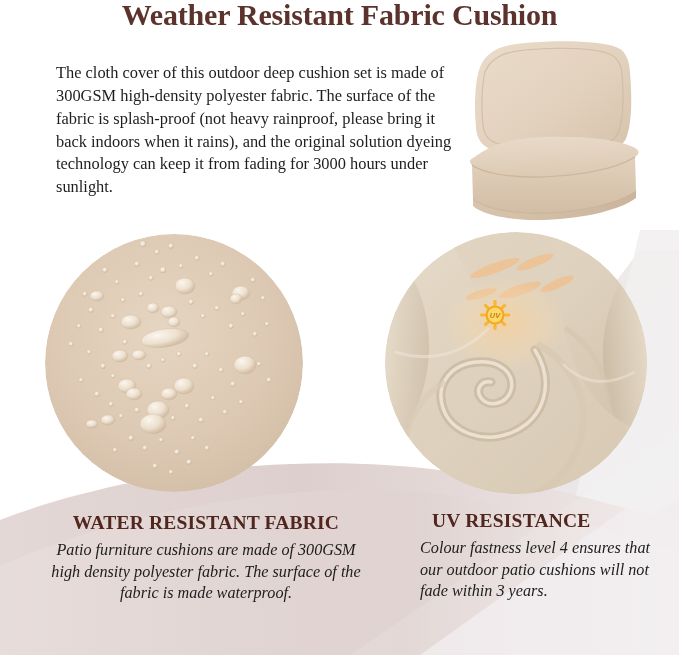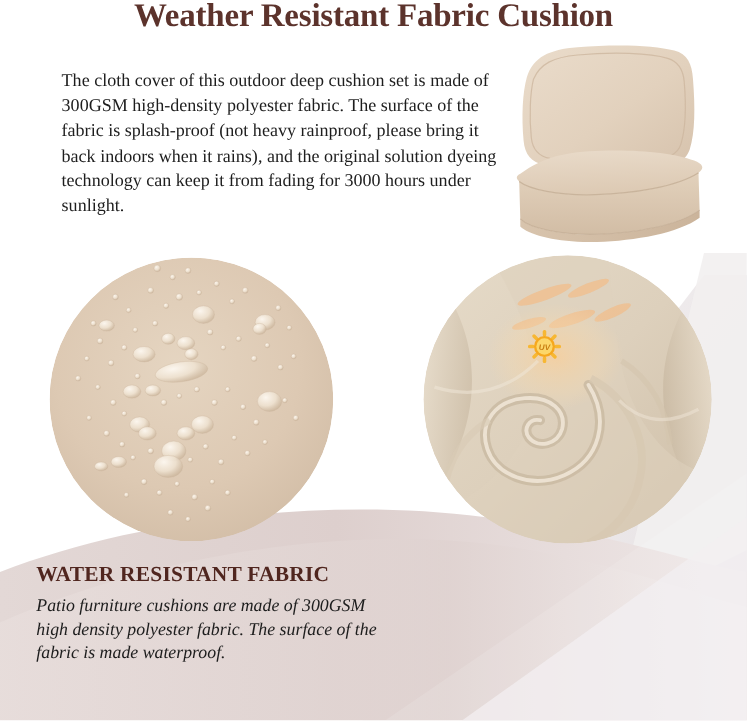--- a/index.html
+++ b/index.html
@@ -82,21 +82,21 @@
     height: 262px;
     font-style: italic;
   }
   .circle-img svg { display:block; width: 100%; height: 100%; }
 
   
   .feature {
     position: absolute;
     font-family: "Liberation Serif", "DejaVu Serif", serif;
   }
-  .feature-water { left: 33px; top: 512px; width: 320px; }
+  .feature-water { left: 46px; top: 512px; width: 320px; text-align: center; }
   .feature-uv    { left: 420px; top: 510px; width: 250px; }
 
   .feature-heading {
     font-size: 19.5px;
     font-weight: bold;
     color: #50261f;
     letter-spacing: 0.2px;
     margin: 0 0 6px 0;
     white-space: nowrap;
   }
@@ -380,14 +380,18 @@
         <text x="0" y="3" text-anchor="middle" font-family="Liberation Sans, sans-serif" font-size="7.4" font-weight="bold" fill="#c87f12">UV</text>
       </g>
     </svg>
   </div>
 
   <div class="feature feature-water">
     <div class="feature-heading">WATER RESISTANT FABRIC</div>
     <p class="feature-body">Patio furniture cushions are made of 300GSM high density polyester fabric. The surface of the fabric is made waterproof.</p>
   </div>
 
+  <div class="feature feature-uv">
+    <div class="feature-heading">UV RESISTANCE</div>
+    <p class="feature-body">Colour fastness level 4 ensures that our outdoor patio cushions will not fade within 3 years.</p>
+  </div>
 
 </div>
 
 </body></html>

